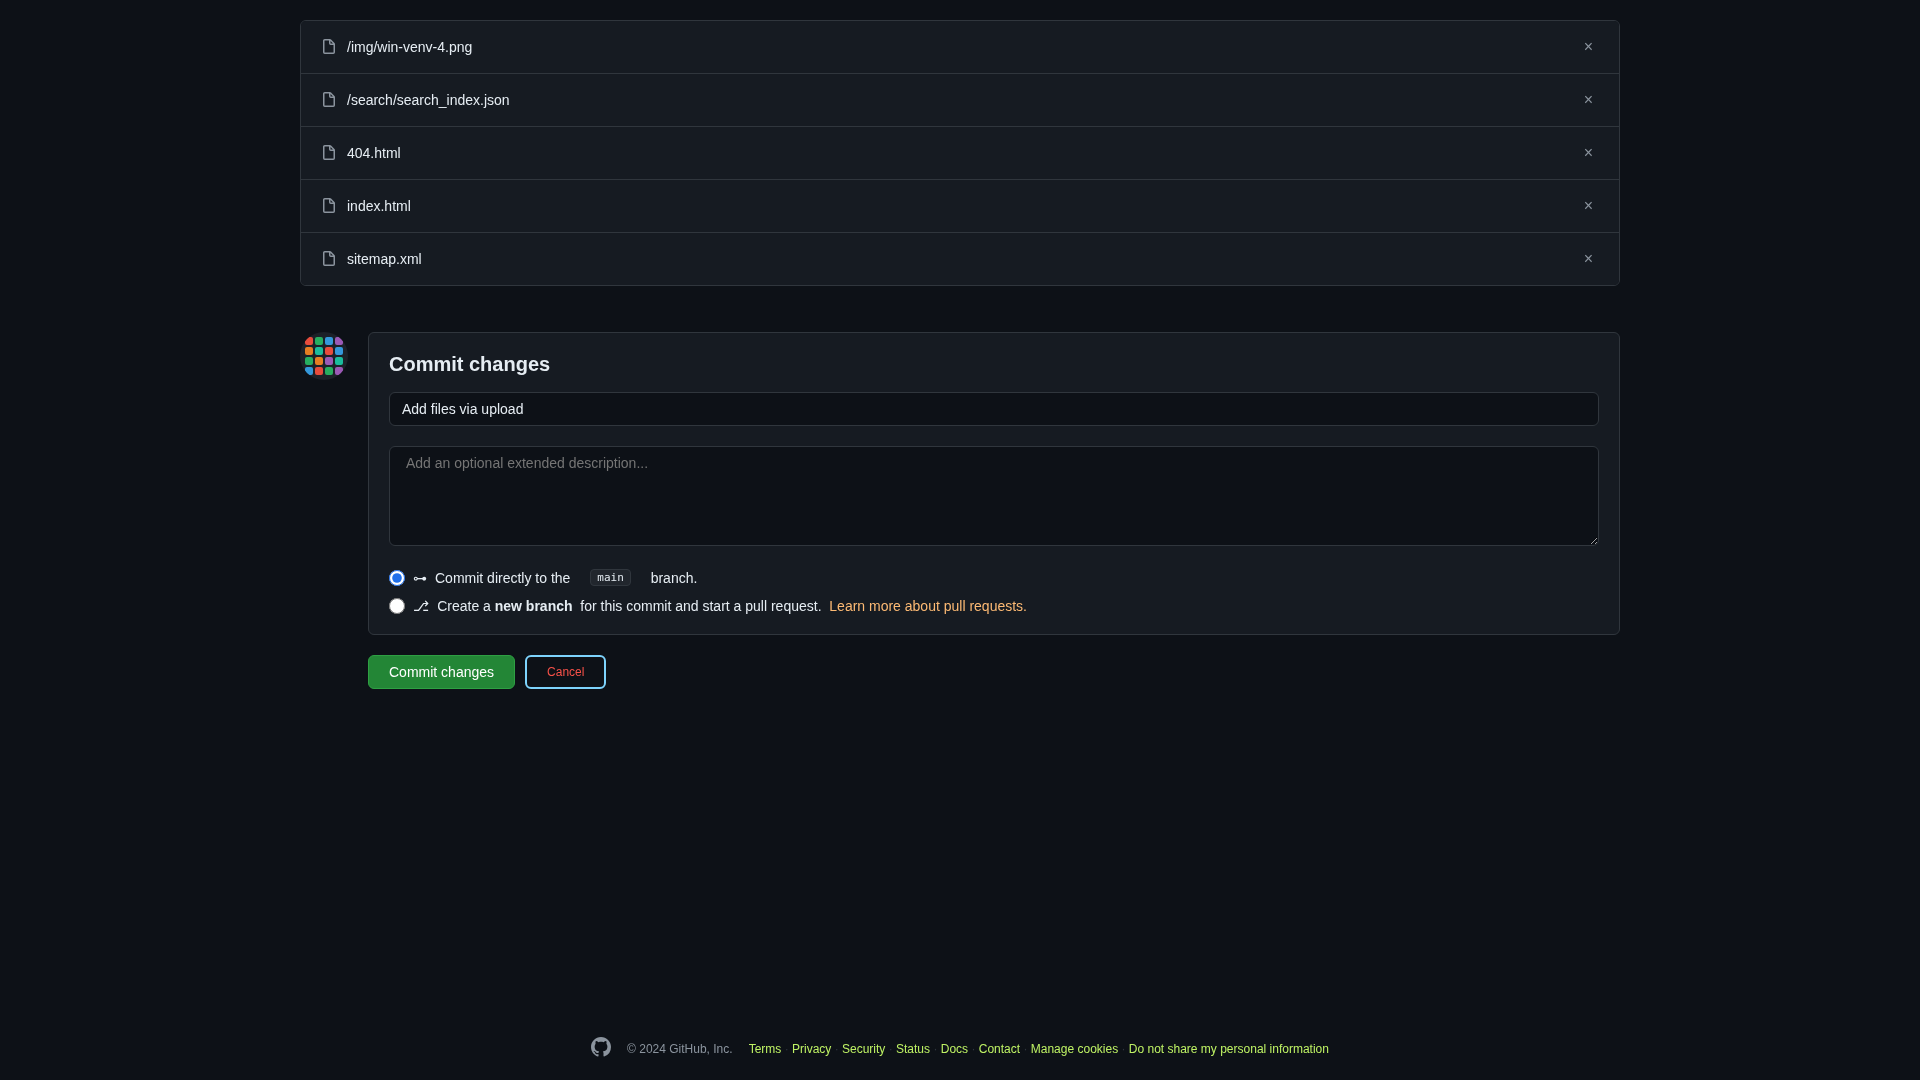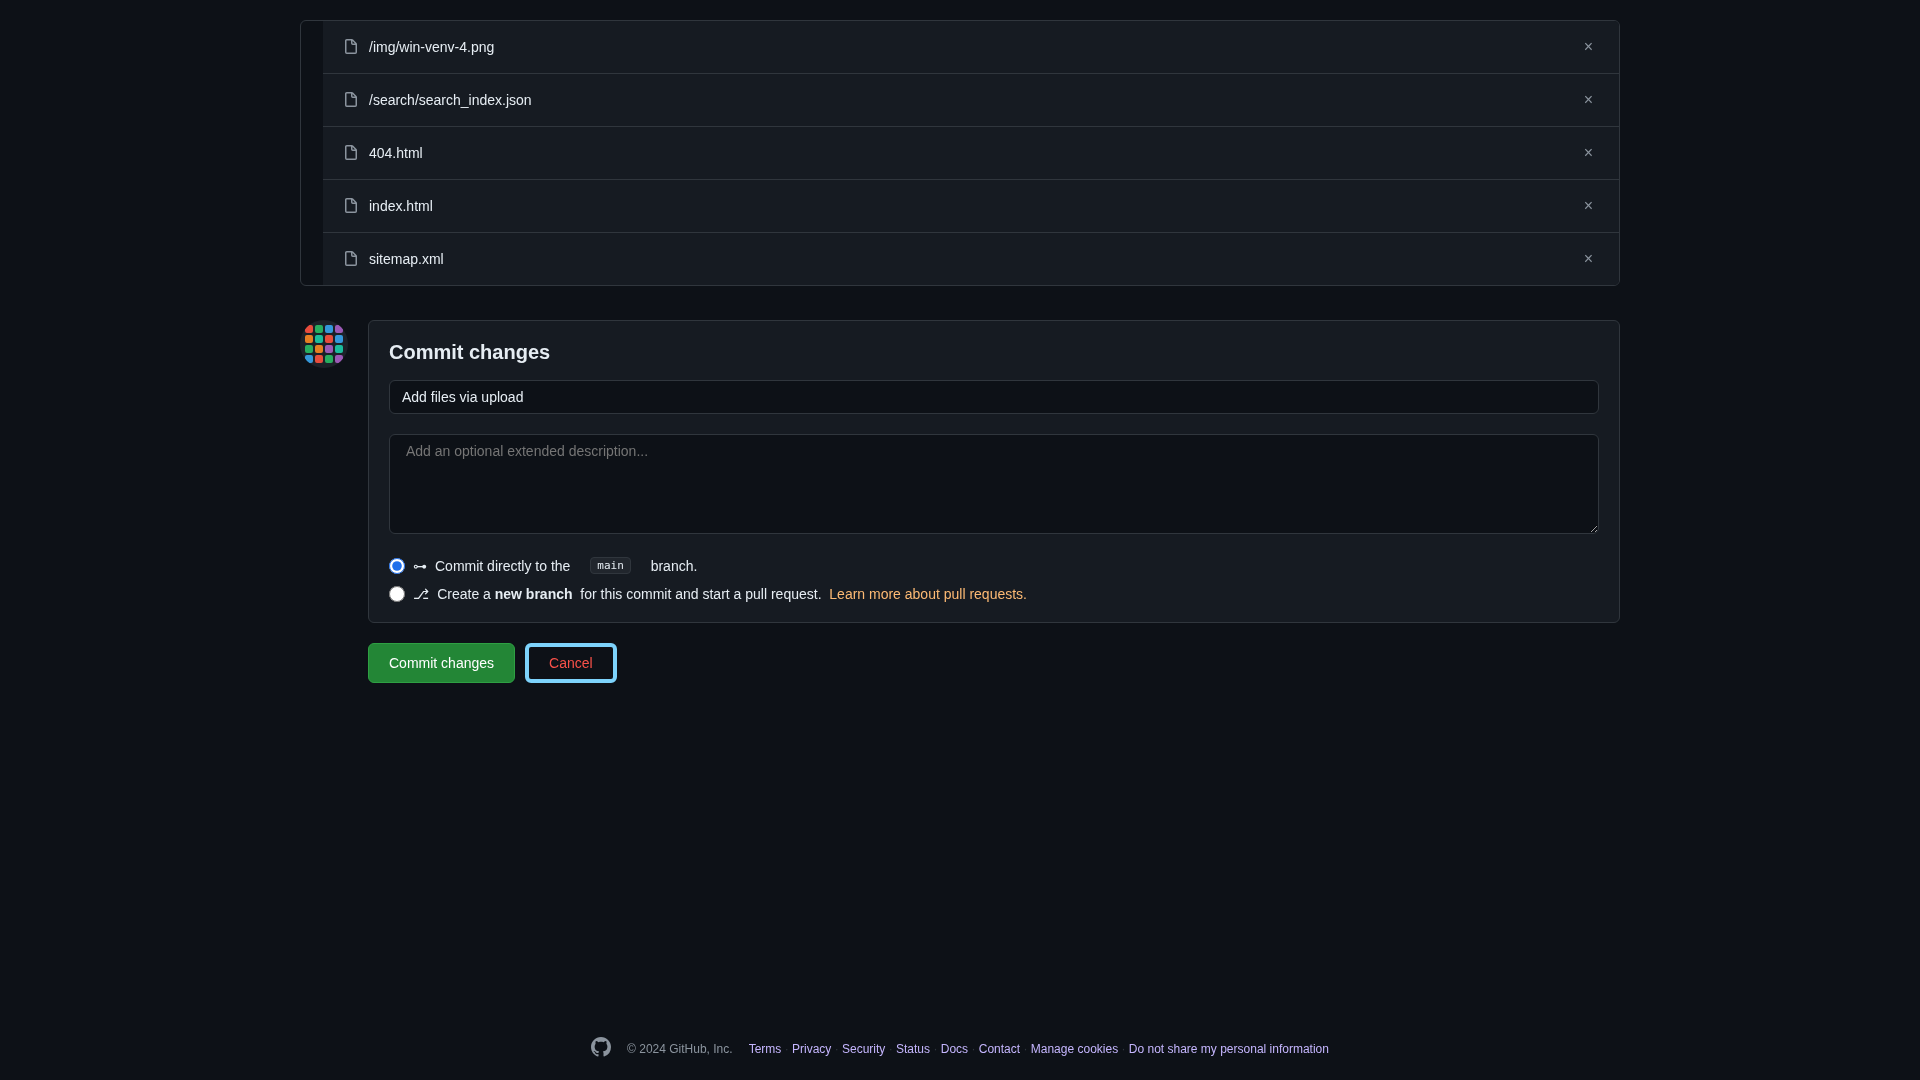--- a/index.html
+++ b/index.html
@@ -22,22 +22,21 @@
       padding: 20px 40px;
       display: flex;
       flex-direction: column;
       gap: 0;
     }
 
     .file-list {
       border: 1px solid #30363d;
       border-radius: 6px;
       overflow: hidden;
-      margin-bottom: 24px;
-      padding-left: 22px;
+      margin-bottom: 36px;
     }
 
     .file-item {
       display: flex;
       align-items: center;
       justify-content: space-between;
       padding: 16px 20px;
       border-bottom: 1px solid #30363d;
       background-color: #161b22;
     }
@@ -180,43 +179,43 @@
       border-radius: 6px;
       padding: 8px 20px;
       font-size: 14px;
       font-weight: 500;
       cursor: pointer;
     }
 
     .btn-cancel {
       background-color: transparent;
       color: #f85149;
-      border: 4px solid #7dd3fc;
+      border: 2px solid #7dd3fc;
       border-radius: 6px;
       padding: 8px 20px;
-      font-size: 14px;
+      font-size: 12px;
       font-weight: 500;
       cursor: pointer;
     }
 
     .footer {
       margin-top: auto;
       padding: 40px 20px 20px;
       display: flex;
       align-items: center;
       justify-content: center;
       gap: 16px;
       color: #8b949e;
       font-size: 12px;
       flex-wrap: wrap;
       width: 100%;
     }
 
     .footer a {
-      color: #c4b5fd;
+      color: #bef264;
       text-decoration: none;
       margin-top: 10px;
     }
 
     .footer-separator {
       color: #30363d;
     }
 
     .commit-area {
       display: flex;

